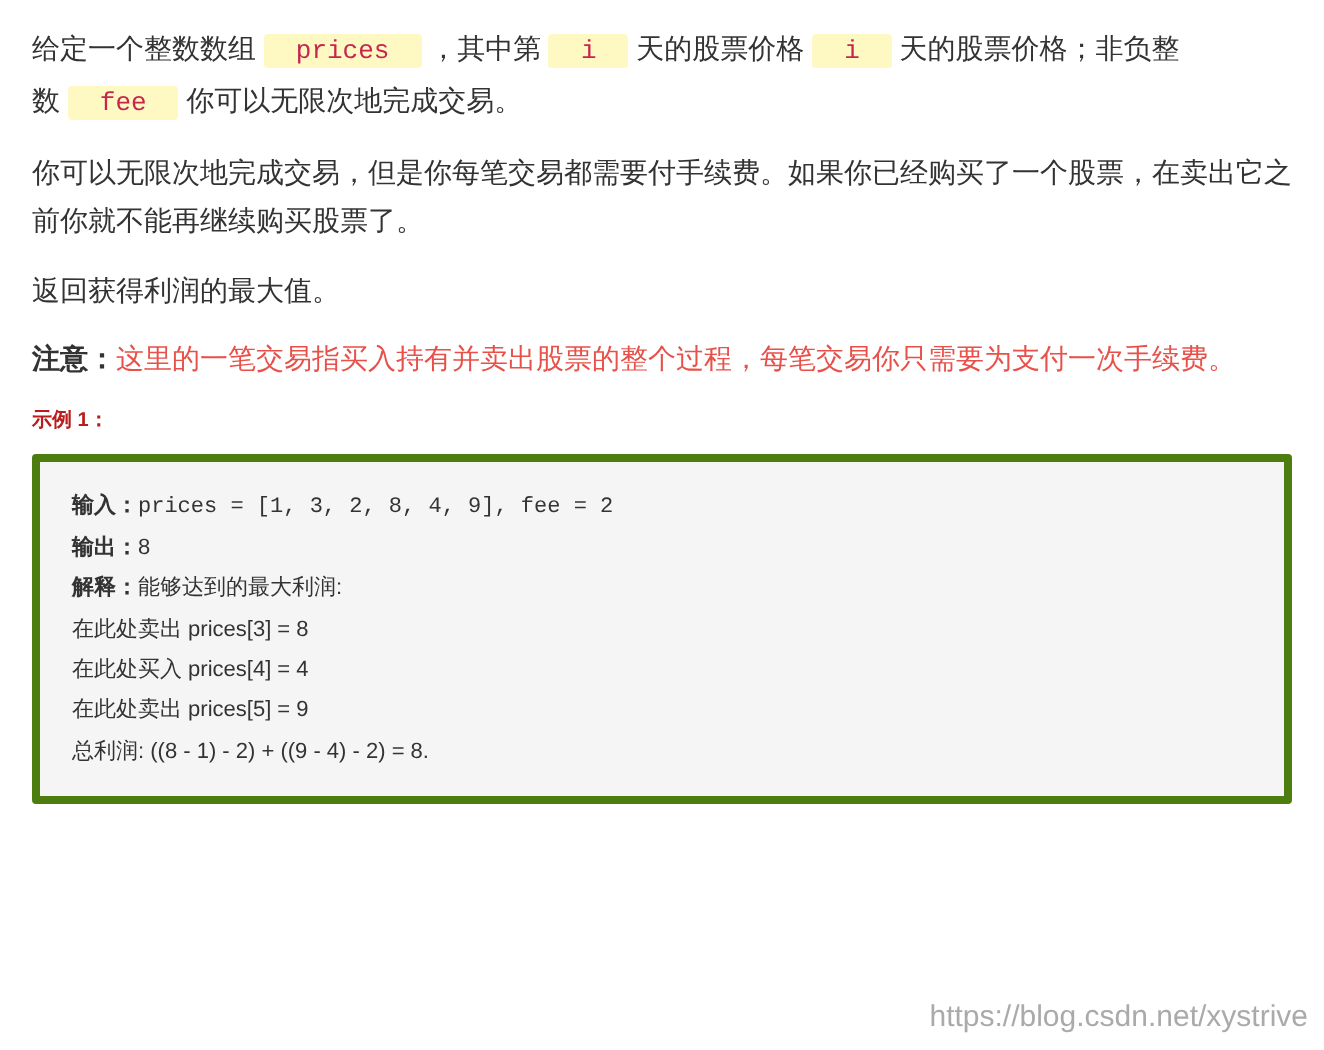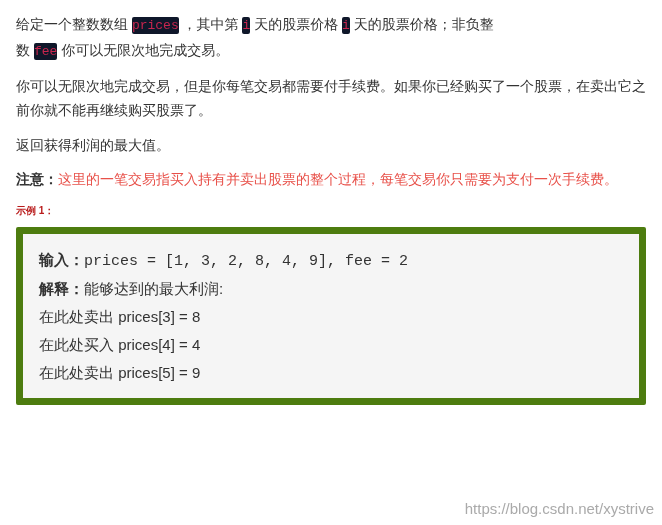--- a/index.html
+++ b/index.html
@@ -19,44 +19,44 @@
       line-height: 1.7;
     }
 
     .paragraph {
       margin-bottom: 10px;
       font-size: 14px;
       line-height: 1.75;
     }
 
     code.inline {
-      background: #0f172a;
+      background: #fef9c3;
       font-family: "Courier New", Consolas, monospace;
       font-size: 13px;
-      padding: 1px 0;
+      padding: 1px 16px;
       border-radius: 2px;
       color: #c7254e;
     }
 
     .note-label {
       font-weight: bold;
       color: #333;
     }
 
     .note-content {
       color: #e8514a;
     }
 
     .example-box {
       background: #f5f5f5;
-      border: 7px solid #4d7c0f;
+      border: 4px solid #4d7c0f;
       border-radius: 2px;
       padding: 12px 16px;
       margin-top: 8px;
-      font-size: 15px;
+      font-size: 11px;
       line-height: 1.85;
     }
 
     .example-box .label {
       font-weight: bold;
       color: #333;
     }
 
     .example-box .value {
       color: #333;
@@ -103,25 +103,29 @@
 </p>
 
 <p class="example-title">示例 1：</p>
 
 <div class="example-box">
 
   <div>
     <span class="label bold">输入：</span><span class="code-val">prices = [1, 3, 2, 8, 4, 9], fee = 2</span>
   </div>
 
+  <div>
+    <span class="label bold">输出：</span><span class="value">8</span>
+  </div>
 
   <div>
     <span class="label bold">解释：</span><span class="value">能够达到的最大利润:</span>
   </div>
 
   <div id="steps-container">
       <div>在此处卖出 prices[3] = 8</div>
       <div>在此处买入 prices[4] = 4</div>
       <div>在此处卖出 prices[5] = 9</div>
+      <div>总利润: ((8 - 1) - 2) + ((9 - 4) - 2) = 8.</div>
     </div>
 </div>
 
 <div class="watermark">https://blog.csdn.net/xystrive</div>
 
 </body></html>

